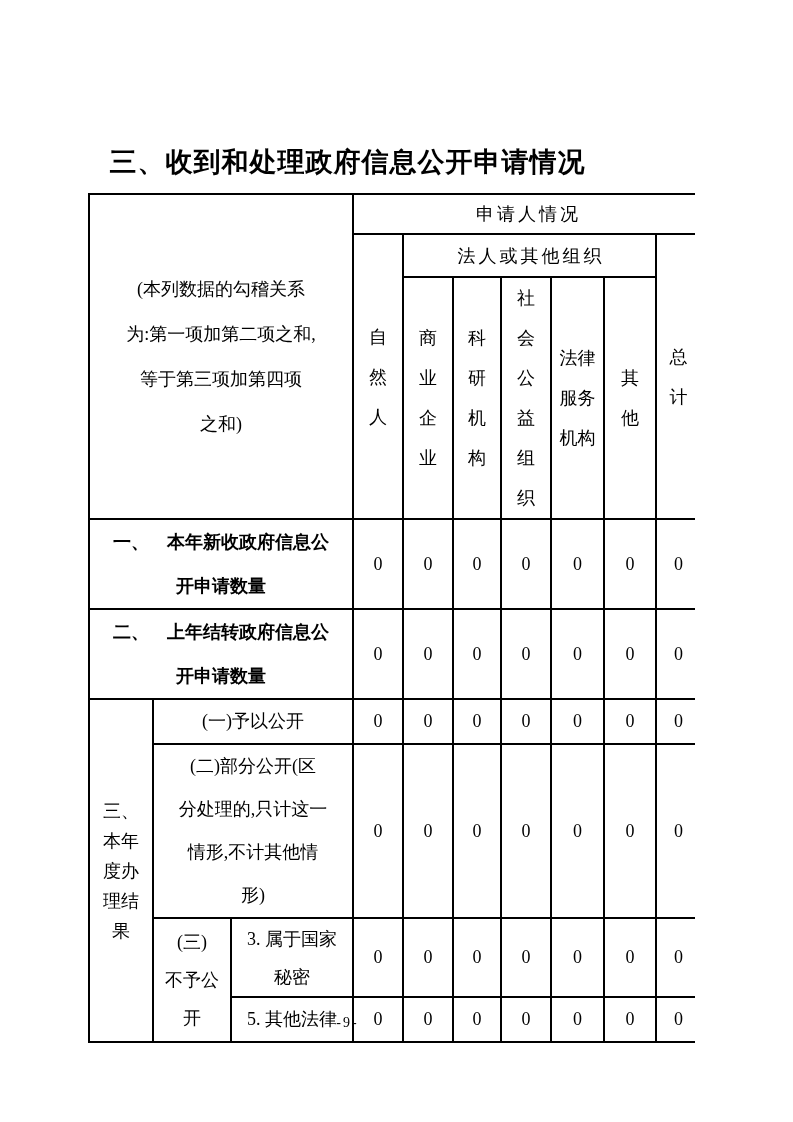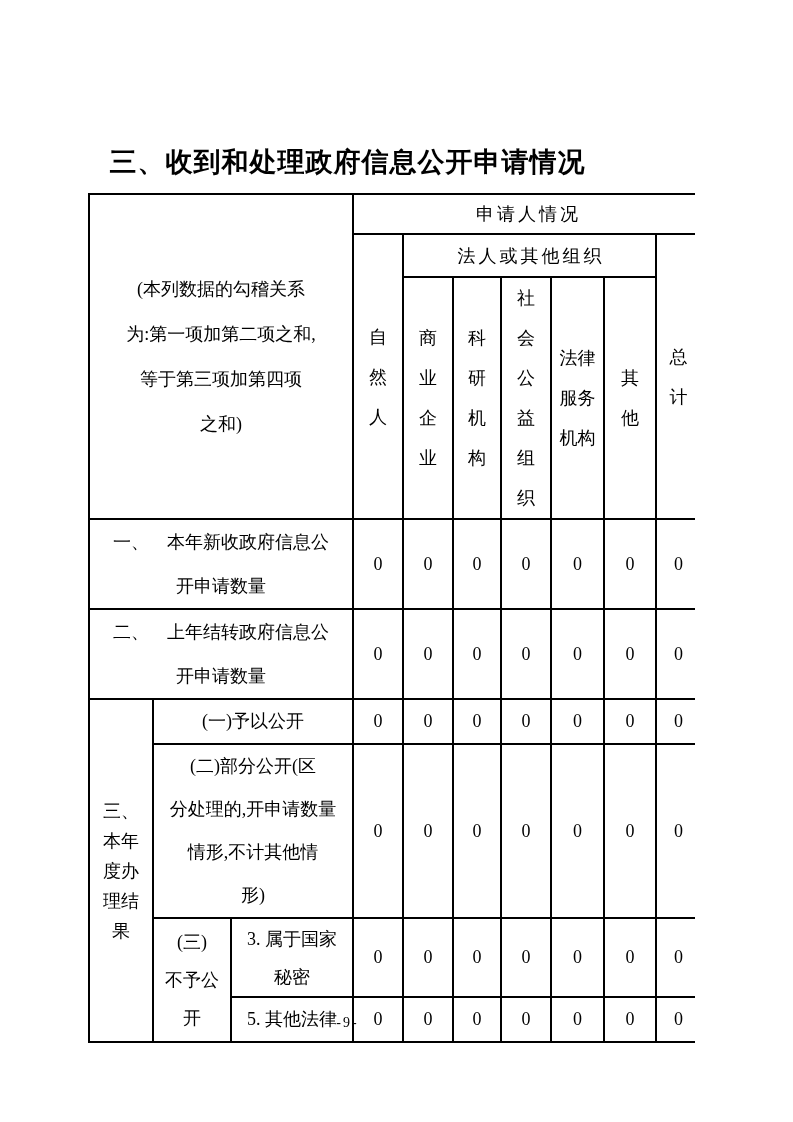--- a/index.html
+++ b/index.html
@@ -68,20 +68,21 @@
   td.vhead {
     white-space: pre-wrap;
     line-height: 40px;
   }
   td.rowlabel {
     white-space: pre-wrap;
     text-align: left;
     line-height: 44px;
     padding-left: 11px;
     padding-right: 2px;
+    font-weight: bold;
   }
   td.sublabel {
     white-space: pre-wrap;
     text-align: left;
     line-height: 43px;
     padding-left: 6px;
     padding-right: 2px;
     margin-left: 44px;
   }
   td.sublabel.compact {
@@ -201,21 +202,21 @@
       <td class="num">0</td>
       <td class="num">0</td>
       <td class="num">0</td>
       <td class="num">0</td>
       <td class="num">0</td>
       <td class="num">0</td>
     </tr>
 
     <tr class="r6">
       <td class="sublabel" colspan="2">(二)部分公开(区
-分处理的,开申请数量
+分处理的,只计这一
 情形,不计其他情
 形)</td>
       <td class="num">0</td>
       <td class="num">0</td>
       <td class="num">0</td>
       <td class="num">0</td>
       <td class="num">0</td>
       <td class="num">0</td>
       <td class="num">0</td>
     </tr>

